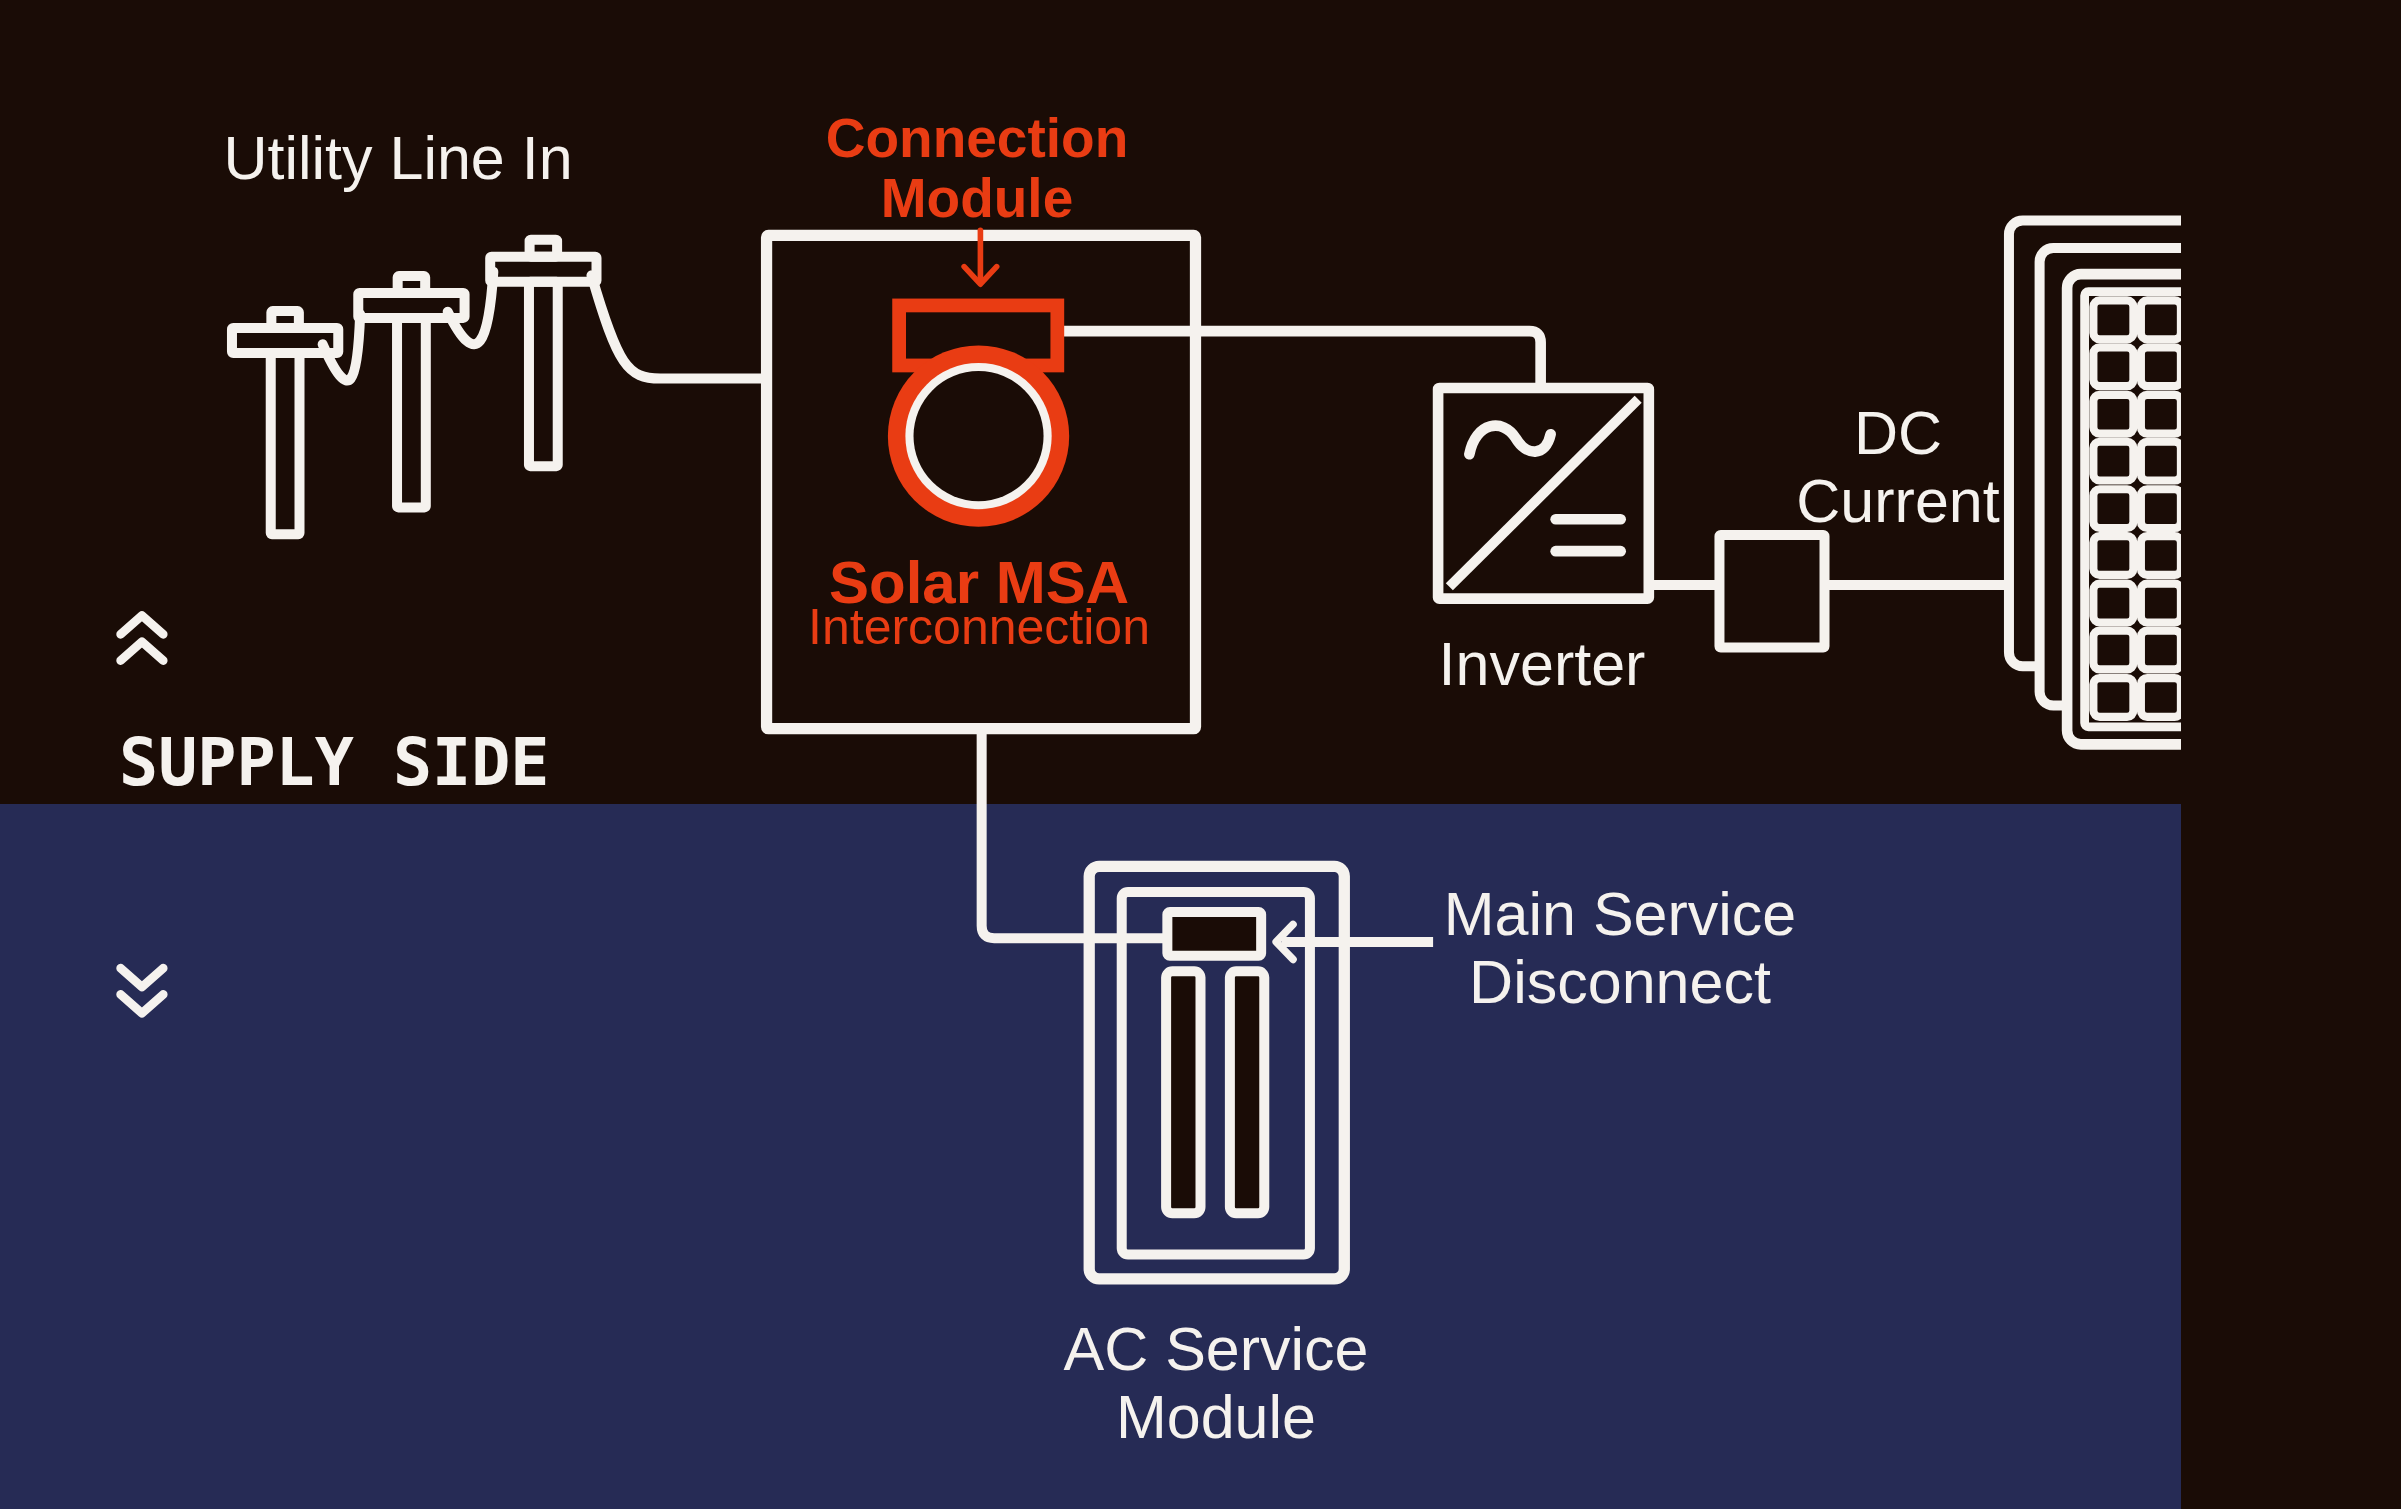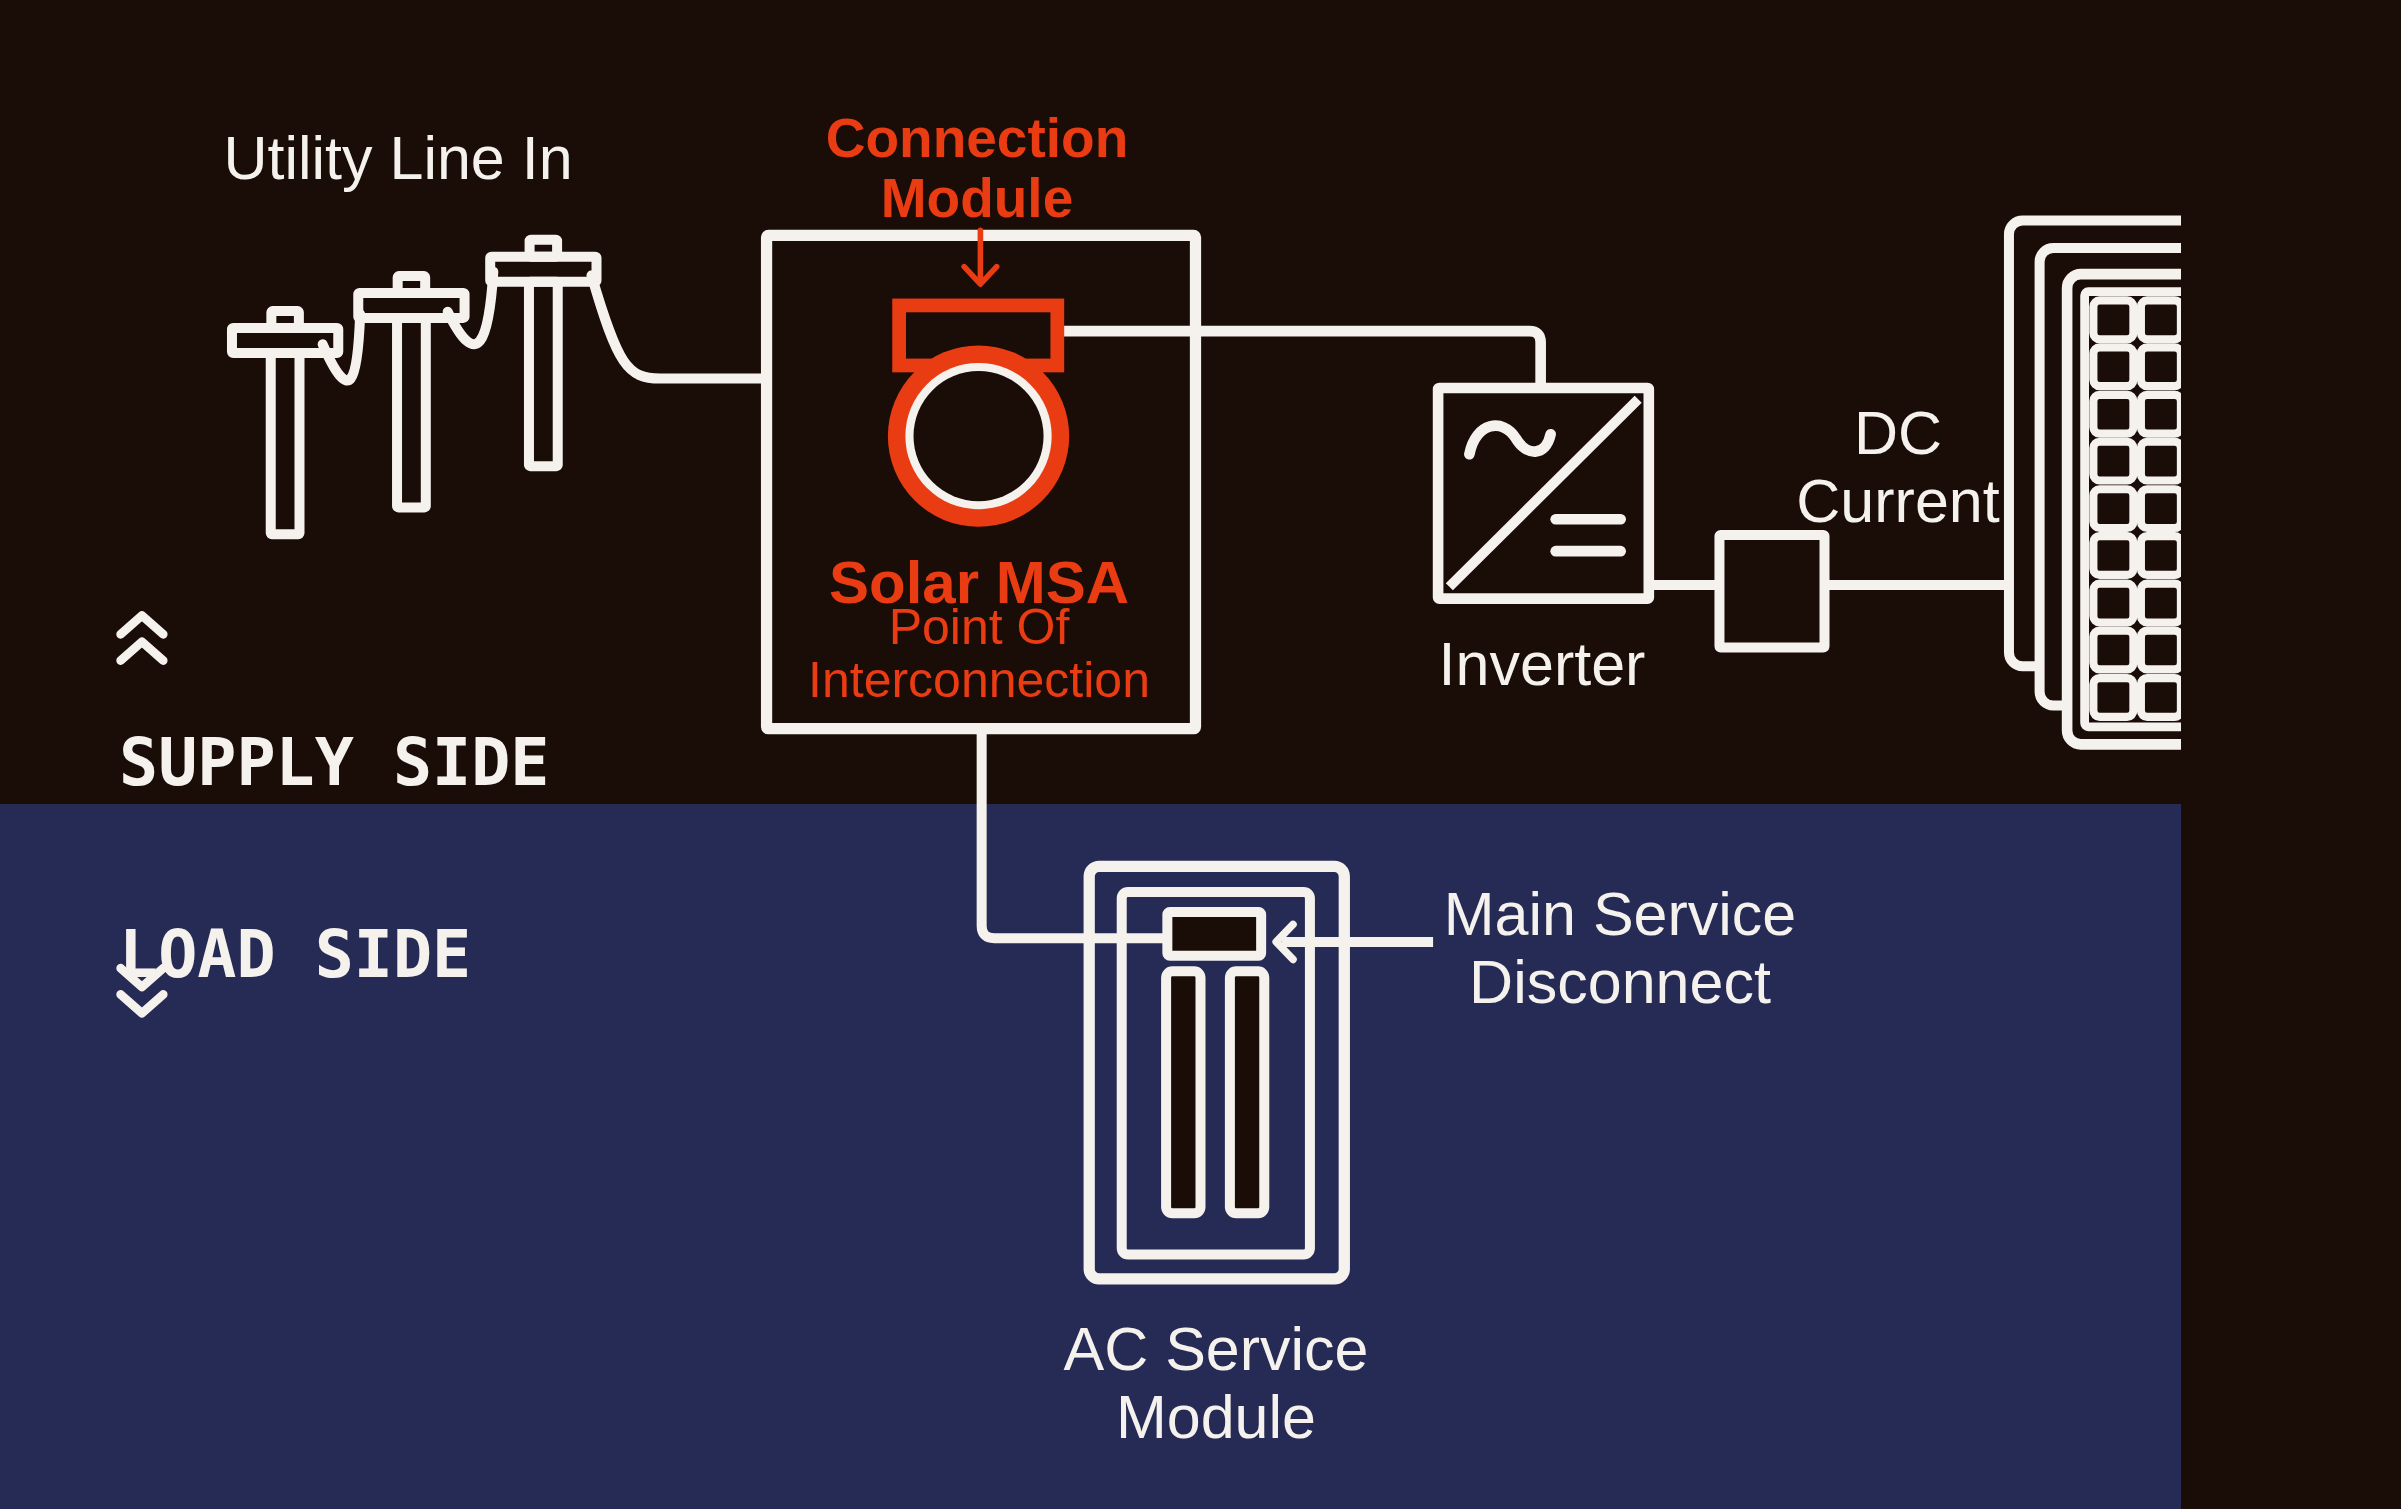--- a/index.html
+++ b/index.html
@@ -164,27 +164,25 @@
   <div class="lbl" style="left:1898px;top:371px;margin-top:28px;">
     <div>DC</div>
     <div>Current</div>
   </div>
 
   <div class="lbl" style="left:1542px;top:630px;">Inverter</div>
 
   <div class="lbl msatitle" style="left:979px;top:535px;">Solar MSA</div>
 
   <div class="lbl redsub" style="left:979px;top:601px;">
-    <div>Point Of</div>
     <div>Interconnection</div>
   </div>
 
   <div class="mono" style="left:119px;top:685px;">SUPPLY SIDE</div>
 
-  <div class="mono" style="left:119px;top:877px;">LOAD SIDE</div>
 
   <div class="lbl" style="left:1620px;top:880px;">
     <div>Main Service</div>
     <div>Disconnect</div>
   </div>
 
   <div class="lbl" style="left:1216px;top:1315px;">
     <div>AC Service</div>
     <div>Module</div>
   </div>

